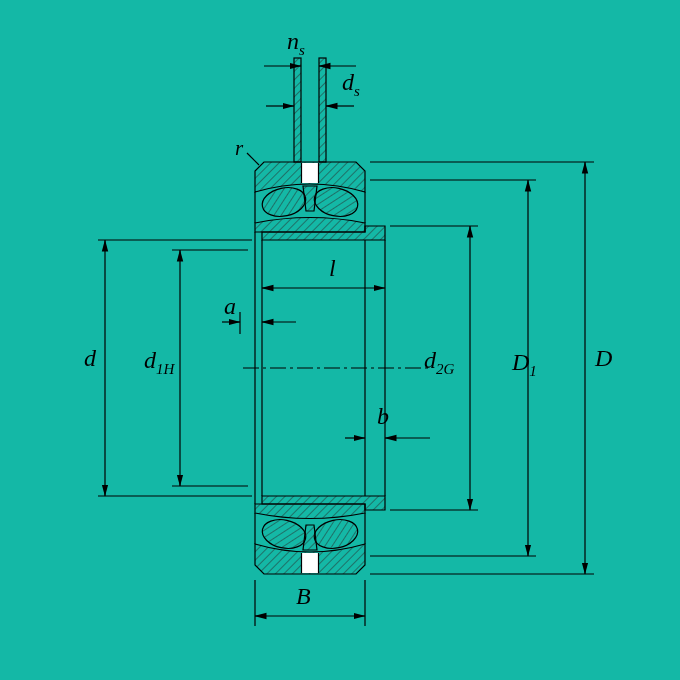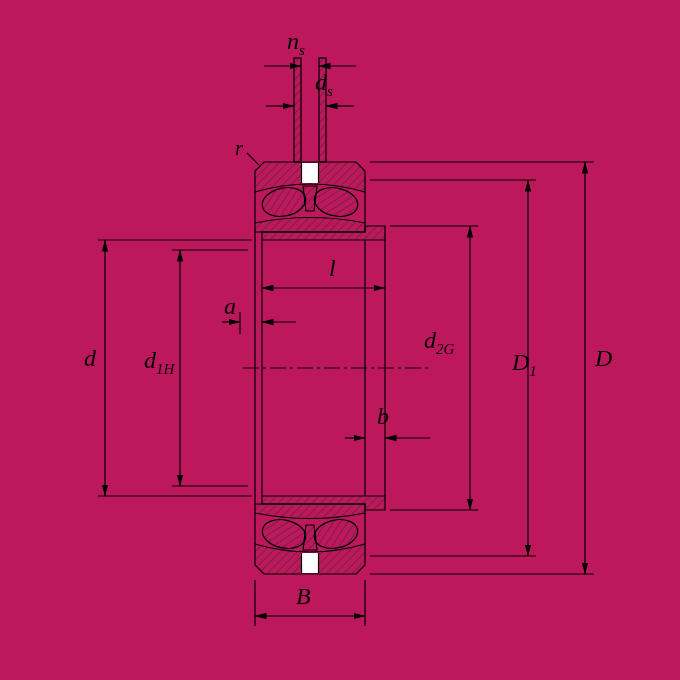--- a/index.html
+++ b/index.html
@@ -1,16 +1,16 @@
 <!DOCTYPE html>
 <html><head>
 <meta charset="utf-8">
 <style>
   html,body{margin:0;padding:0;background:#ffffff;}
-  #stage{position:relative;width:680px;height:680px;background:#be185d;overflow:hidden;
+  #stage{position:relative;width:680px;height:680px;background:#14b8a6;overflow:hidden;
          font-family:"Liberation Serif", serif;}
   #drawing{position:absolute;left:0;top:0;}
   .dim-label{position:absolute;font-style:italic;font-size:24px;color:#000;line-height:1;
              white-space:nowrap;font-family:"Liberation Serif", serif;}
   .dim-label .sub{font-size:15px;font-style:italic;vertical-align:-6px;letter-spacing:0;}
   .small{font-size:21px;}
 </style>
 </head>
 <body>
 
@@ -139,33 +139,33 @@
         <line x1="255" y1="580" x2="255" y2="626"></line>
         <line x1="365" y1="580" x2="365" y2="626"></line>
         <line x1="255" y1="616" x2="365" y2="616" marker-start="url(#arrow)" marker-end="url(#arrow)"></line>
       </g>
 
     </g>
   </svg>
 
   <span class="dim-label" style="left:287px;top:29px"><span>n</span><span class="sub">s</span></span>
 
-  <span class="dim-label" style="left:315px;top:70px"><span>d</span><span class="sub">s</span></span>
+  <span class="dim-label" style="left:342px;top:70px"><span>d</span><span class="sub">s</span></span>
 
   <span class="dim-label small" style="left:235px;top:138px"><span>r</span></span>
 
   <span class="dim-label" style="left:329px;top:256px"><span>l</span></span>
 
   <span class="dim-label" style="left:224px;top:294px"><span>a</span></span>
 
   <span class="dim-label" style="left:84px;top:346px"><span>d</span></span>
 
   <span class="dim-label" style="left:144px;top:348px"><span>d</span><span class="sub">1H</span></span>
 
-  <span class="dim-label" style="left:424px;top:328px"><span>d</span><span class="sub">2G</span></span>
+  <span class="dim-label" style="left:424px;top:348px"><span>d</span><span class="sub">2G</span></span>
 
   <span class="dim-label" style="left:512px;top:350px"><span>D</span><span class="sub">1</span></span>
 
   <span class="dim-label" style="left:595px;top:346px"><span>D</span></span>
 
   <span class="dim-label" style="left:377px;top:404px"><span>b</span></span>
 
   <span class="dim-label" style="left:296px;top:584px"><span>B</span></span>
 
 </div>

